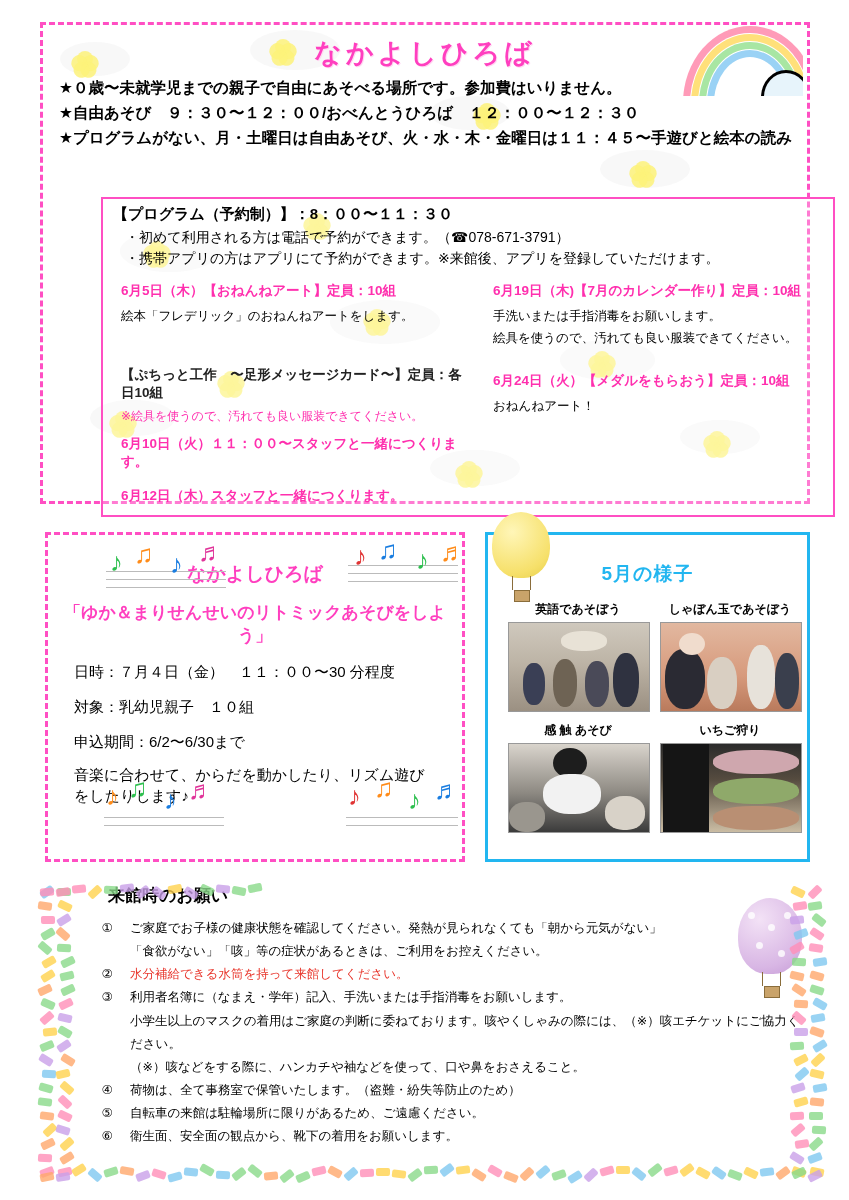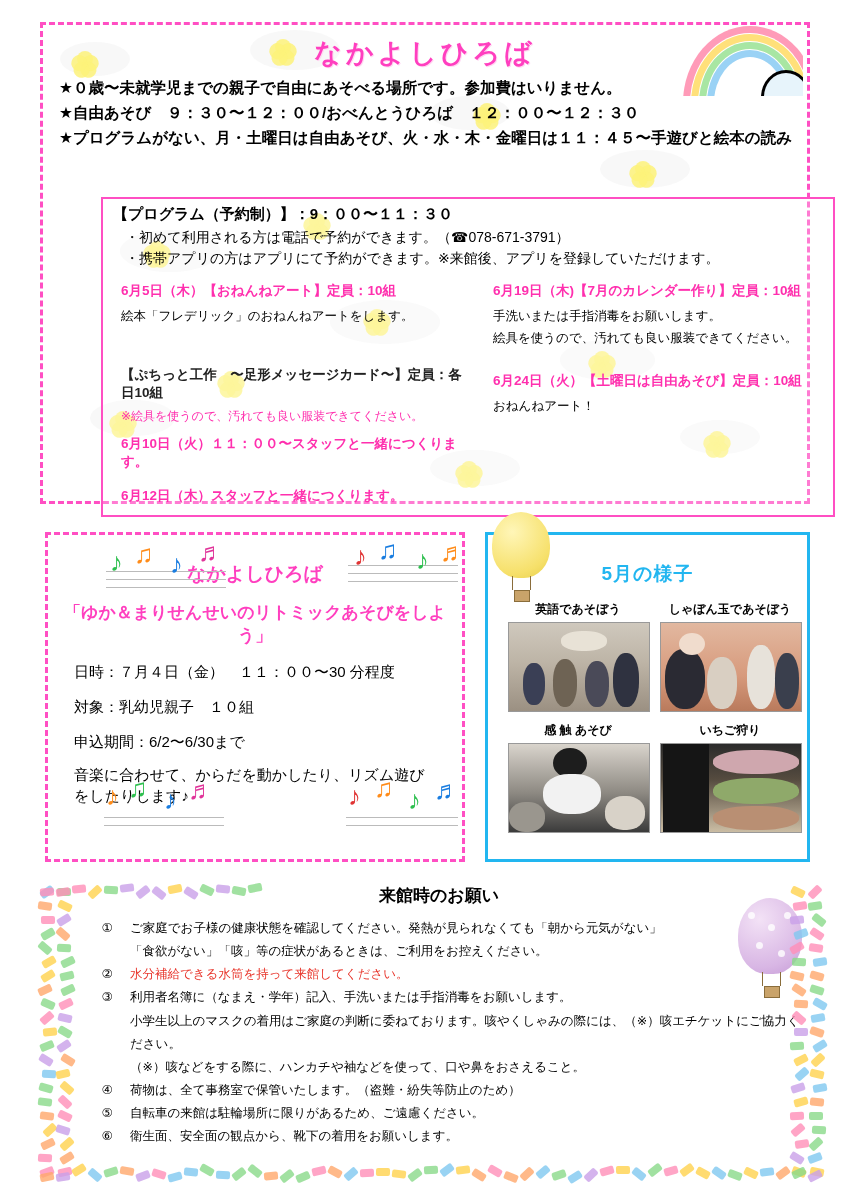--- a/index.html
+++ b/index.html
@@ -89,21 +89,21 @@
   .balloon .bal{border-radius:50% 50% 45% 45%;}
   .balloon .basket{position:absolute;width:14px;height:10px;background:#c9a36a;border:1px solid #8a6d3b;}
   .balloon .rope{position:absolute;width:1px;background:#8a6d3b;}
 
   
   #rainbow{position:absolute;right:46px;top:26px;width:120px;height:70px;overflow:hidden;}
   #rainbow div{position:absolute;border-radius:50% 50% 0 0 / 100% 100% 0 0;border-style:solid;border-bottom:none;}
 
   
   #bottom{position:absolute;left:40px;top:878px;width:770px;height:300px;}
-  .bt-title{font-size:17px;font-weight:bold;margin:6px 0 10px 28px;text-align:center;}
+  .bt-title{font-size:17px;font-weight:bold;margin:6px 0 10px 68px;}
   .bt-row{position:relative;font-size:12.5px;line-height:1.85;margin-left:56px;}
   .bt-num{position:absolute;left:0;top:0;width:22px;text-align:center;}
   .bt-txt{display:block;margin-left:34px;}
   .bt-txt.red{color:#e8352b;}
   .bt-cont{display:block;margin-left:34px;}
 
   
   .confetti{position:absolute;width:14px;height:8px;border-radius:2px;opacity:.8;}
 </style>
 </head>
@@ -221,21 +221,21 @@
 
   <div id="top-box" class="box pink-dash">
     <div class="title-main">なかよしひろば</div>
     <div class="top-lines">
       <div class="ln">★０歳〜未就学児までの親子で自由にあそべる場所です。参加費はいりません。</div>
       <div class="ln">★自由あそび　９：３０〜１２：００/おべんとうひろば　１２：００〜１２：３０</div>
       <div class="ln">★プログラムがない、月・土曜日は自由あそび、火・水・木・金曜日は１１：４５〜手遊びと絵本の読み</div>
     </div>
 
     <div id="prog-box">
-      <div class="prog-head">【プログラム（予約制）】：9：００〜１１：３０</div>
+      <div class="prog-head">【プログラム（予約制）】：8：００〜１１：３０</div>
       <div class="prog-bullet">・初めて利用される方は電話で予約ができます。（☎078-671-3791）</div>
       <div class="prog-bullet">・携帯アプリの方はアプリにて予約ができます。※来館後、アプリを登録していただけます。</div>
 
       <div class="ev-grid" style="height:210px;">
 
         <div class="ev-col ev-left" style="top:0;">
           <div>
             <div class="ev-title">6月5日（木）【おねんねアート】定員：10組</div>
             <div class="ev-body">絵本「フレデリック」のおねんねアートをします。</div>
           </div>
@@ -251,21 +251,21 @@
         </div>
 
         <div class="ev-col ev-right" style="top:0;">
           <div>
             <div class="ev-title">6月19日（木)【7月のカレンダー作り】定員：10組</div>
             <div class="ev-body">手洗いまたは手指消毒をお願いします。</div>
             <div class="ev-body">絵具を使うので、汚れても良い服装できてください。</div>
           </div>
           <div style="height:22px;"></div>
           <div>
-            <div class="ev-title">6月24日（火）【土曜日は自由あそび】定員：10組</div>
+            <div class="ev-title">6月24日（火）【メダルをもらおう】定員：10組</div>
             <div class="ev-body">おねんねアート！</div>
           </div>
         </div>
       </div>
     </div>
   </div>
 
   <div id="rhythm-box" class="box pink-dash">
 
     <div>

